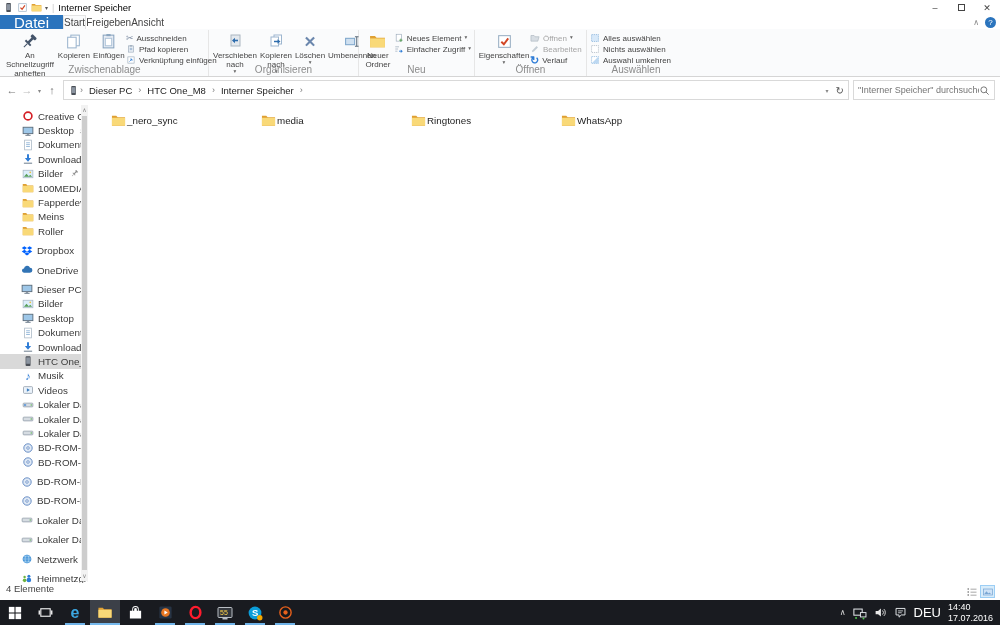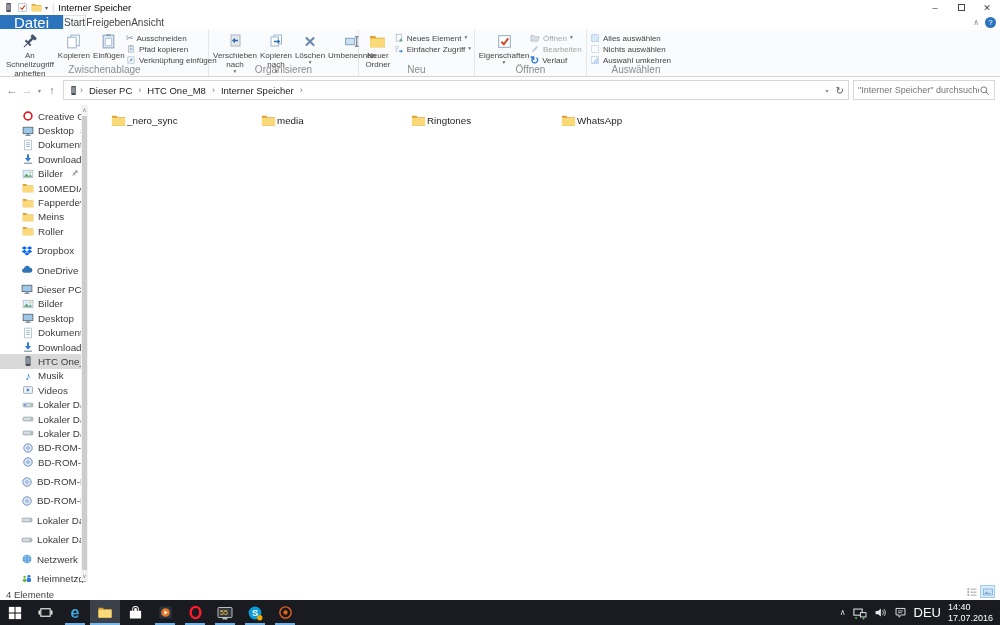--- a/index.html
+++ b/index.html
@@ -60,21 +60,21 @@
 .sglyph{width:12px;flex:none;text-align:center;font-size:11px;color:#2e7cd6;line-height:12px}
 .pin{width:9px;height:9px;margin-left:auto;flex:none}
 .sbscroll{position:absolute;right:0;top:2px;bottom:2px;width:7px;background:#f2f2f2}
 .sbarrow{position:absolute;left:0;width:7px;height:10px;color:#888;font-size:6px;text-align:center;line-height:10px}
 .sbthumb{position:absolute;left:1px;right:1px;top:11px;bottom:11px;background:#cdcdcd}
 .content{flex:1;padding:10px 0 0 22px;display:flex;align-items:flex-start}
 .tile{width:150px;display:flex;align-items:flex-start;gap:0;font-size:9.8px;color:#1d1d1d}
 .tile .fic{width:17px;height:15px;flex:none}
 .tile .flabel{padding-top:2px}
 
-.statusbar{height:17px;display:flex;align-items:flex-end;padding-left:6px;font-size:9.5px;color:#444;position:relative;background:#fff}
+.statusbar{height:17px;display:flex;align-items:flex-start;padding-left:6px;font-size:9.5px;color:#444;position:relative;background:#fff}
 .viewbtns{position:absolute;right:5px;top:2px;display:flex;gap:1px}
 .vbtn{width:15px;height:13px;display:flex;align-items:center;justify-content:center}
 .vbtn.on{background:#d8ecfa;border:1px solid #9ccef5}
 
 .taskbar{position:absolute;left:0;right:0;bottom:0;height:25px;background:#191b20;display:flex;align-items:stretch}
 .tbtn{width:30px;display:flex;align-items:center;justify-content:center;position:relative;flex:none}
 .tbtn.run::after{content:"";position:absolute;bottom:0;left:5px;right:5px;height:2px;background:#6fb3e8}
 .tbtn.active{background:#3c4048}
 .tbtn.active::after{left:0;right:0;background:#76b9ed}
 .edge-e{font-size:16px;font-weight:bold;color:#3ca6e0;line-height:1}

